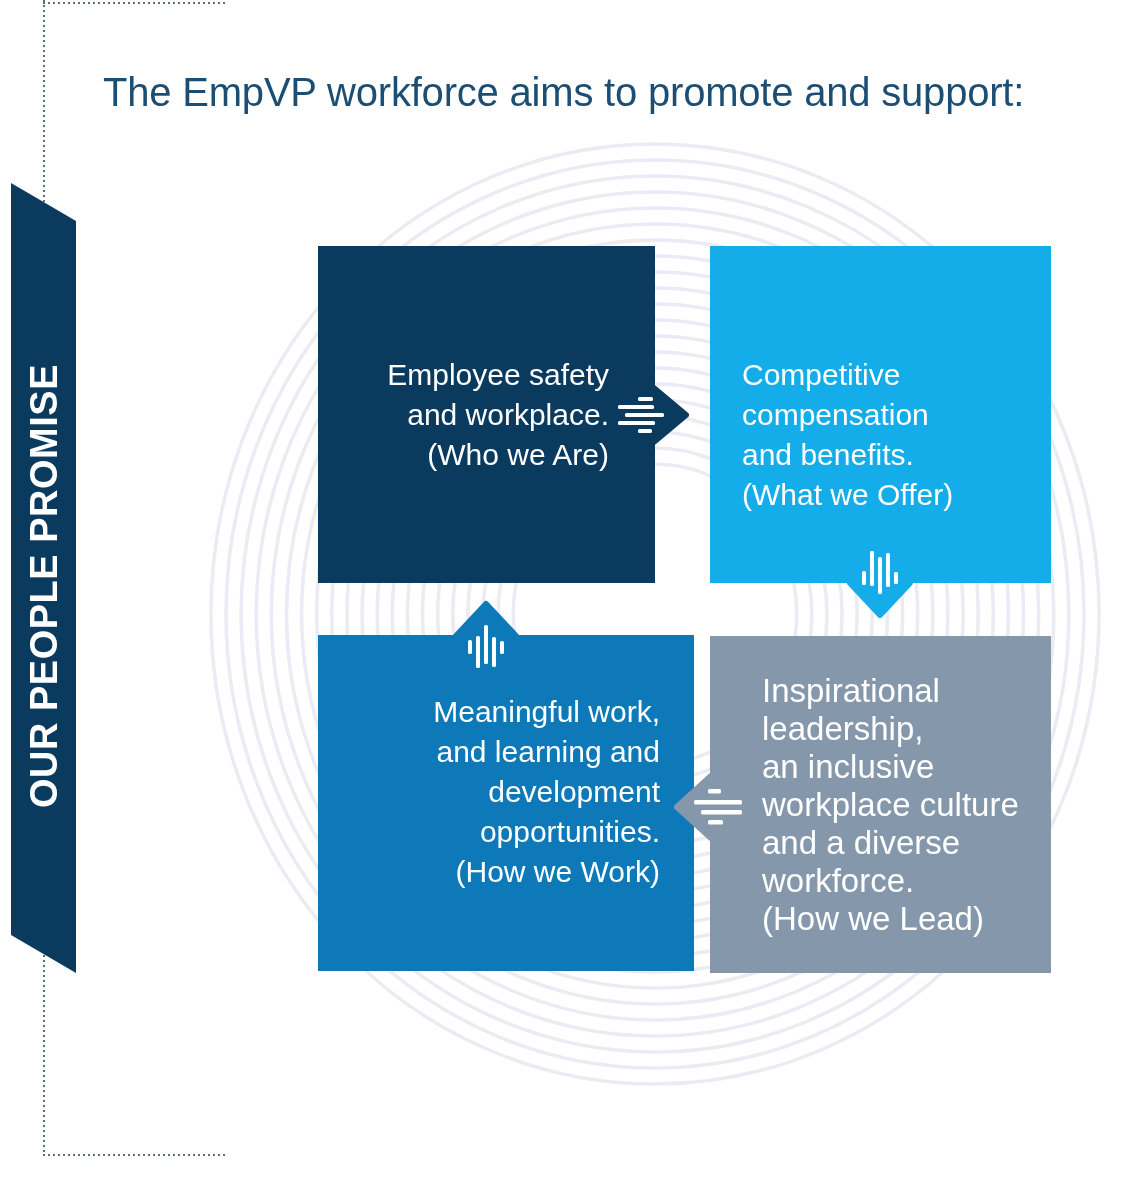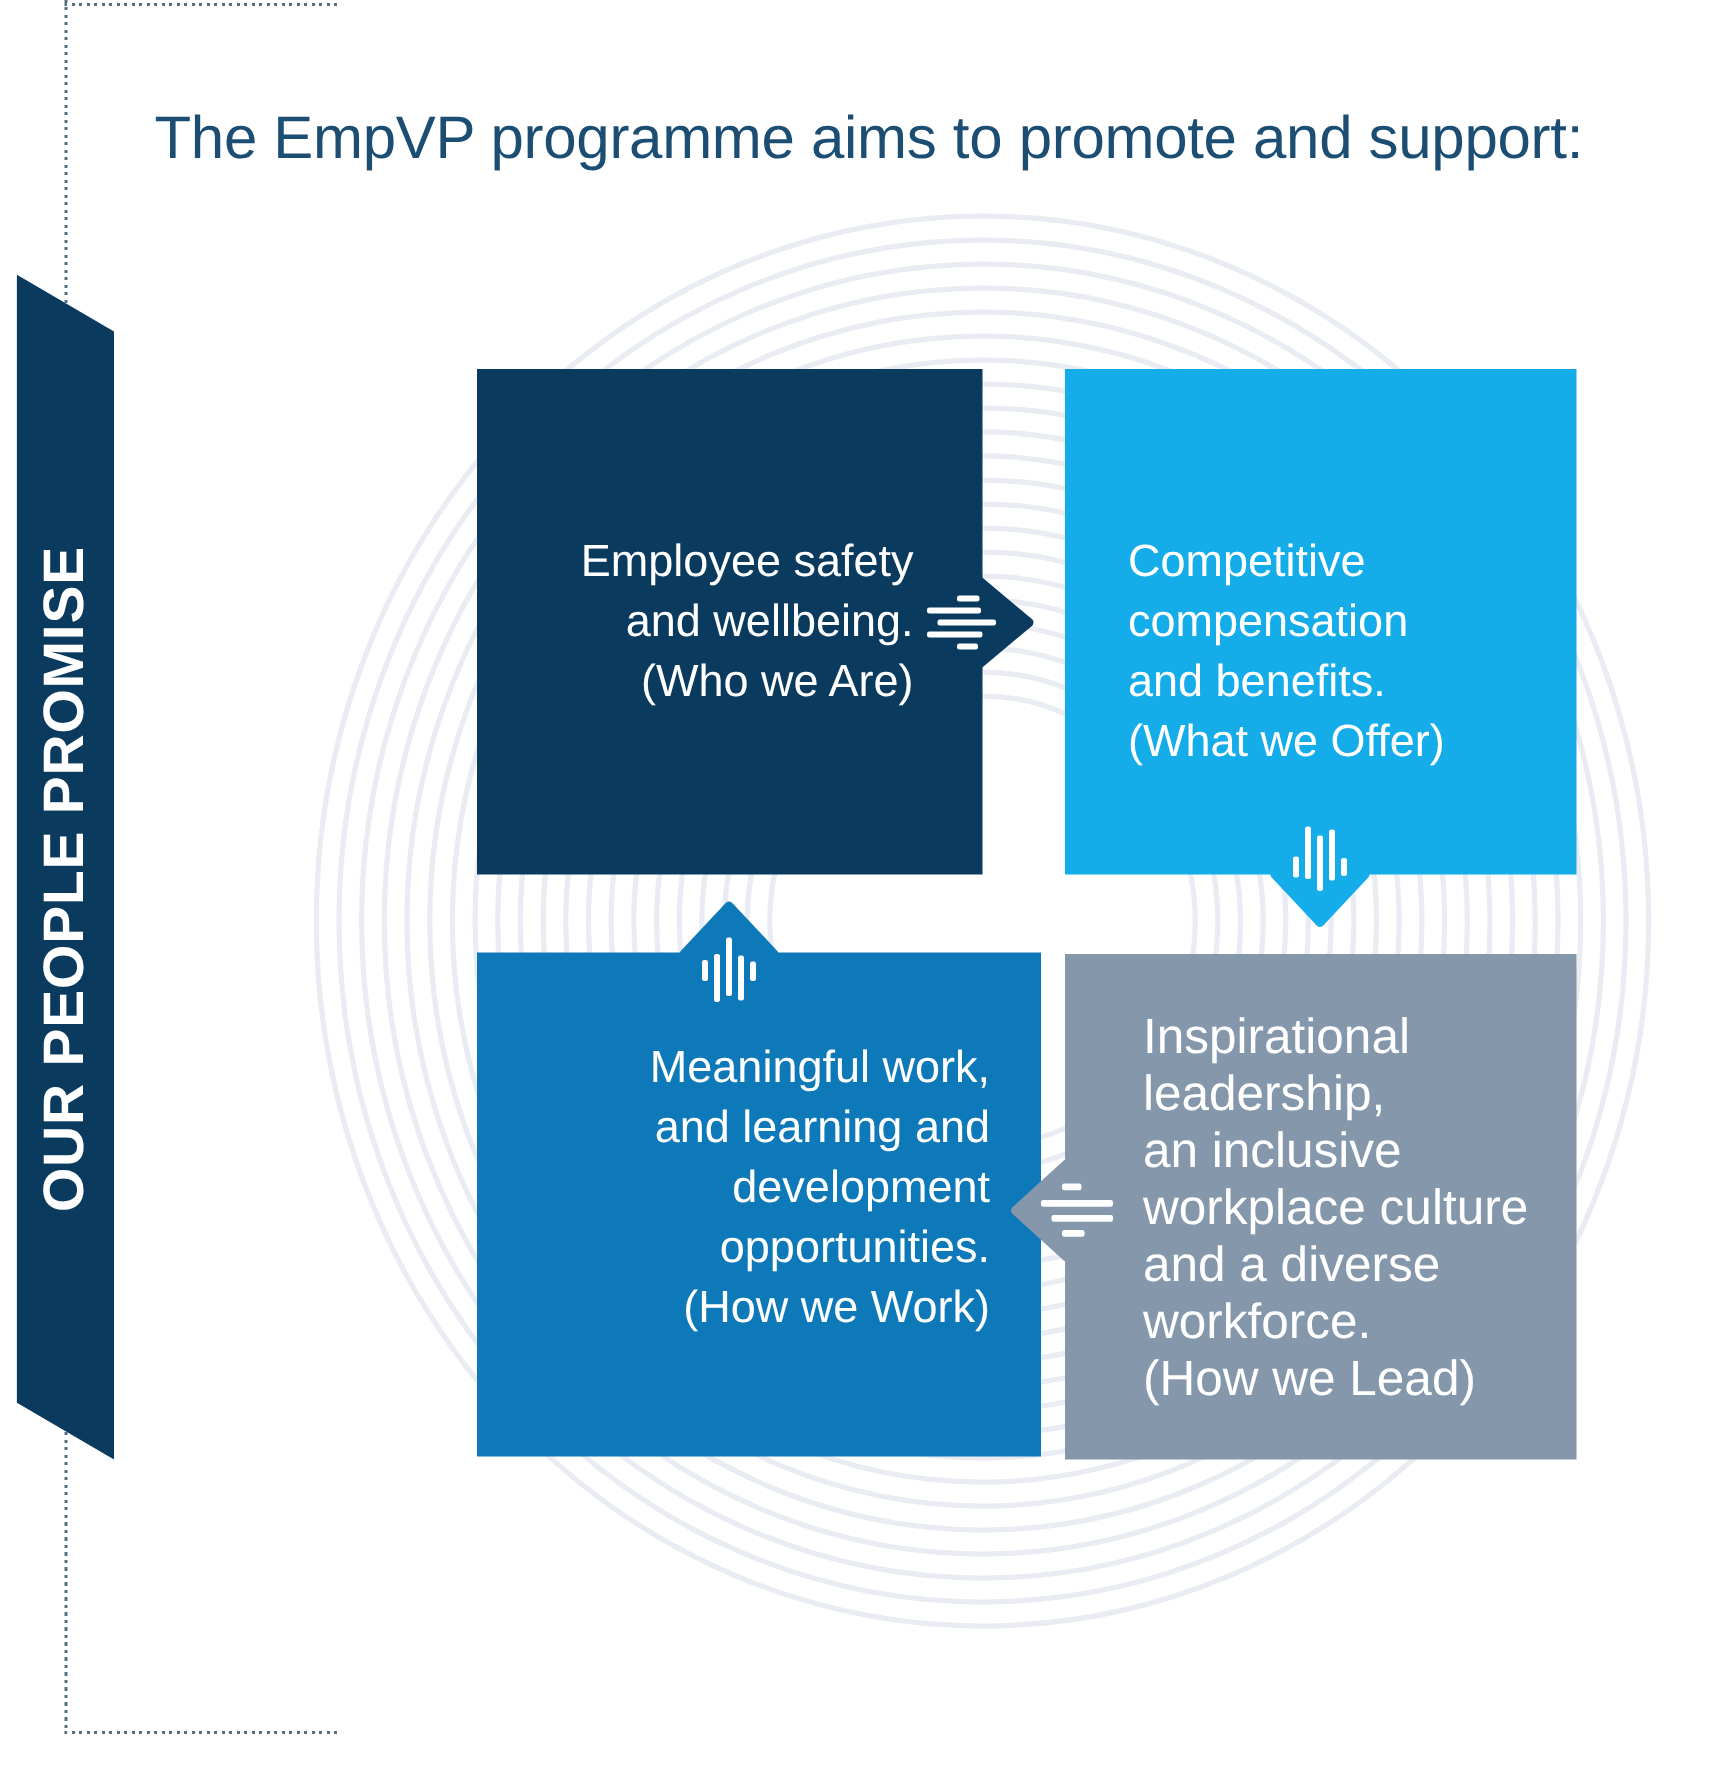--- a/index.html
+++ b/index.html
@@ -25,21 +25,21 @@
     clip-path:polygon(0 0,100% 38px,100% 100%,0 calc(100% - 38px));z-index:3;}
   .ribbon-label{position:absolute;left:50%;top:51%;
     transform:translate(-50%,-50%) rotate(-90deg);transform-origin:center;
     white-space:nowrap;color:#ffffff;font-weight:700;font-size:38px;letter-spacing:0.5px;}
   
   .box{position:absolute;display:flex;align-items:center;z-index:4;}
   .box-text{white-space:pre-line;color:#ffffff;font-size:30px;line-height:40px;width:100%;}
   .q1{left:318px;top:246px;width:337px;height:337px;background:#0b3a5f;}
   .q1 .box-text{text-align:right;padding-right:46px;}
   .q2{left:710px;top:246px;width:341px;height:337px;background:#15ade9;}
-  .q2 .box-text{text-align:left;padding-left:42px;margin-top:40px;}
+  .q2 .box-text{text-align:left;padding-left:32px;margin-top:40px;}
   .q3{left:318px;top:635px;width:376px;height:336px;background:#0e79b8;}
   .q3 .box-text{text-align:right;padding-right:34px;margin-bottom:22px;}
   .q4{left:710px;top:636px;width:341px;height:337px;background:#8497ab;}
   .q4 .box-text{text-align:left;padding-left:52px;font-size:33px;line-height:38px;}
   
   #arrows{position:absolute;left:0;top:0;z-index:5;pointer-events:none;}
   #arrows polygon{stroke-width:6;stroke-linejoin:round;}
   .tri-navy{fill:#0b3a5f;stroke:#0b3a5f;}
   .tri-cyan{fill:#15ade9;stroke:#15ade9;}
   .tri-blue{fill:#0e79b8;stroke:#0e79b8;}
@@ -72,29 +72,29 @@
       <ellipse cx="655" cy="614" rx="398.8" ry="422"></ellipse>
       <ellipse cx="655" cy="614" rx="413.9" ry="438"></ellipse>
       <ellipse cx="655" cy="614" rx="429.0" ry="454"></ellipse>
       <ellipse cx="655" cy="614" rx="444.1" ry="470"></ellipse>
     </svg>
 
   <div class="dot-v"></div>
   <div class="dot-h dot-top"></div>
   <div class="dot-h dot-bottom"></div>
 
-  <div class="title">The EmpVP programme aims to promote and support:</div>
+  <div class="title">The EmpVP workforce aims to promote and support:</div>
 
   <div class="ribbon">
     <div class="ribbon-label">OUR PEOPLE PROMISE</div>
   </div>
 
   <div class="box q1">
     <div class="box-text">Employee safety
-and wellbeing.
+and workplace.
 (Who we Are)</div>
   </div>
   <div class="box q2">
     <div class="box-text">Competitive
 compensation
 and benefits.
 (What we Offer)</div>
   </div>
   <div class="box q3">
     <div class="box-text">Meaningful work,

